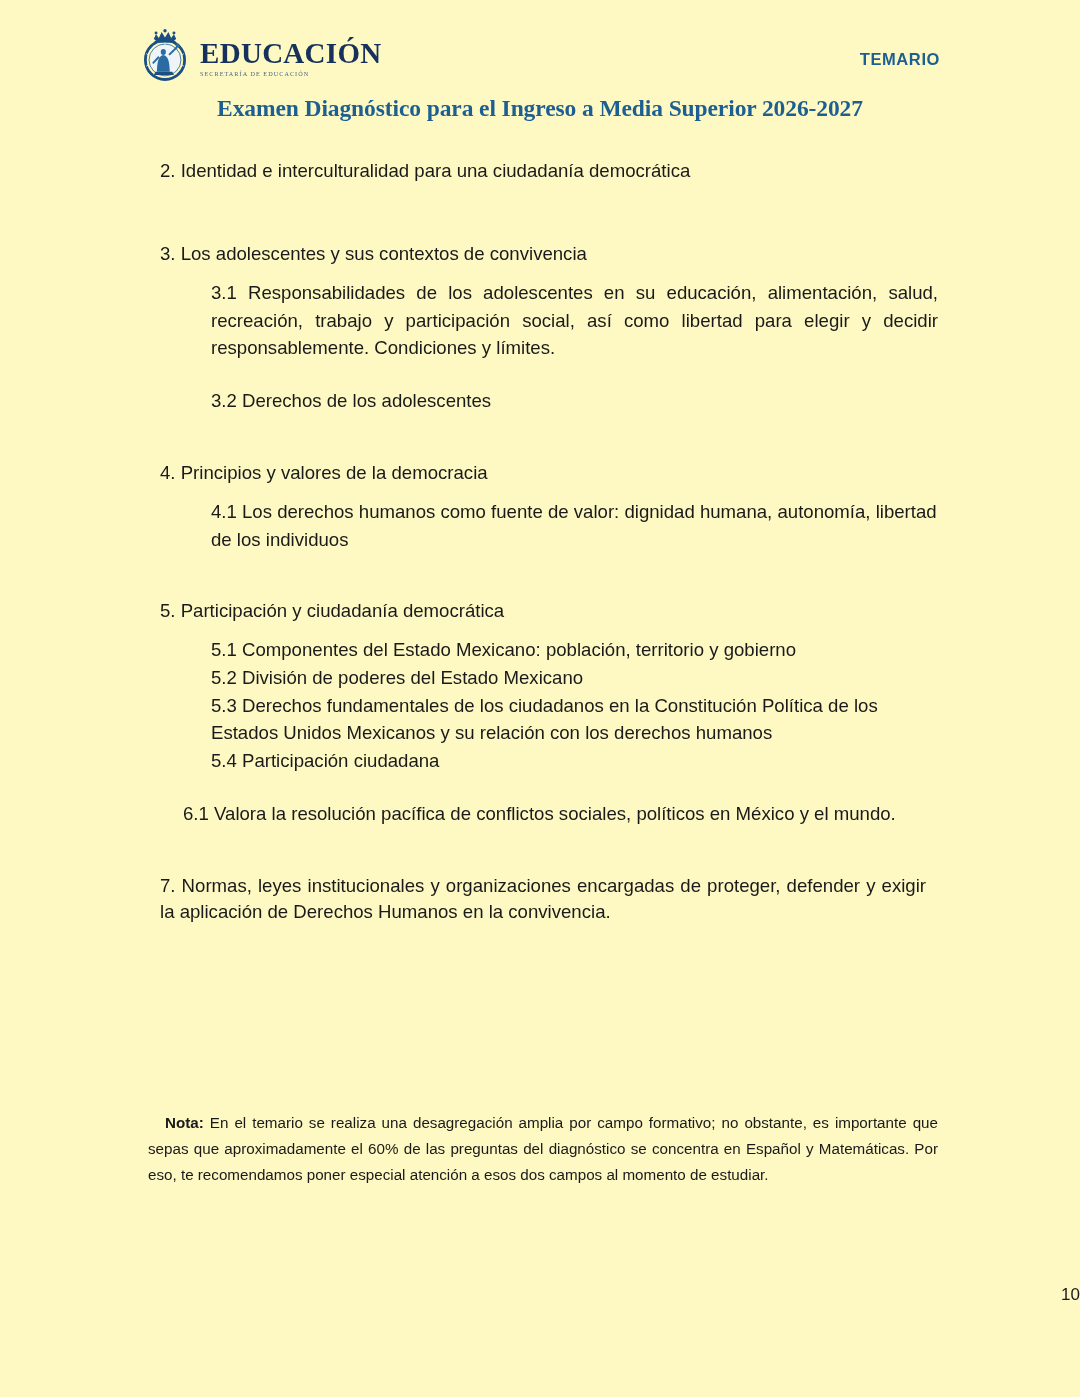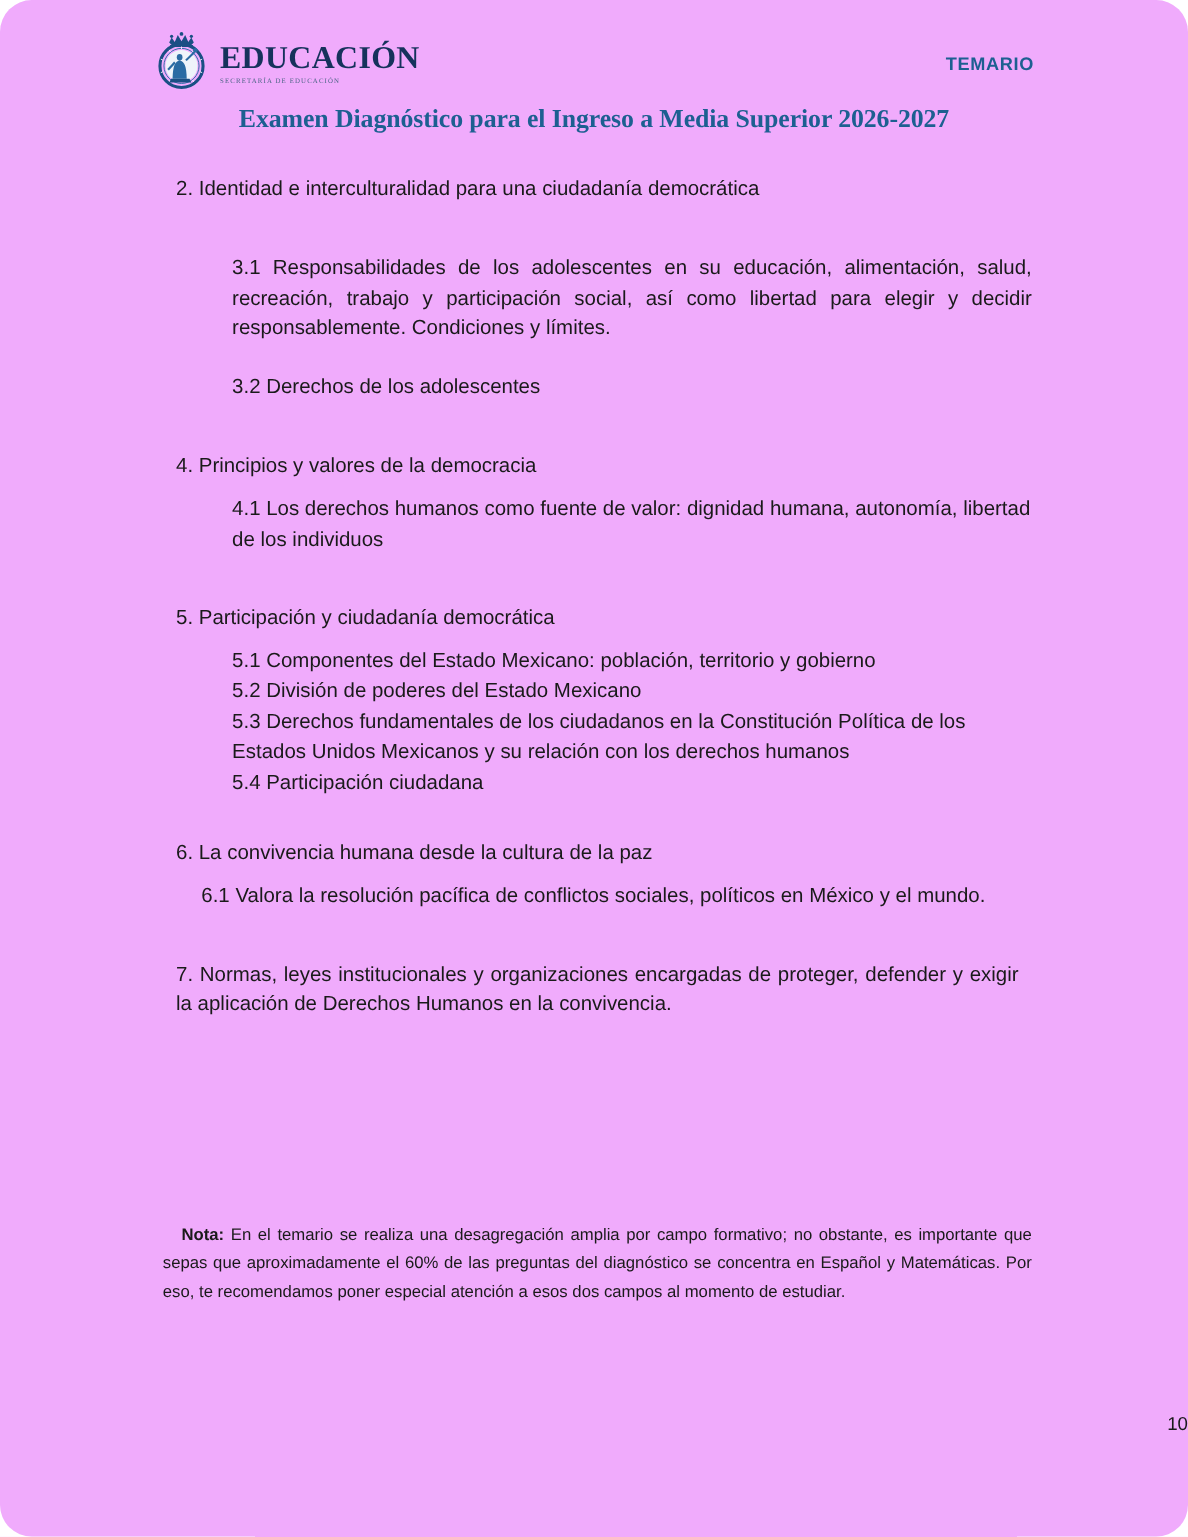--- a/index.html
+++ b/index.html
@@ -13,22 +13,21 @@
     height: 1397px;
     position: relative;
     font-family: "Liberation Sans", sans-serif;
     color: #1a1a1a;
     overflow: hidden;
   }
 
   .page {
     position: absolute;
     inset: 0;
-    background: #f0abfc;
-    border-radius: 29px;
+    background: #fef9c3;
   }
 
   
   .header {
     position: absolute;
     left: 0;
     top: 0;
     width: 1080px;
     height: 135px;
   }
@@ -213,20 +212,21 @@
   </div>
 
   <div class="content">
 
     <div class="block">
       <p class="lvl1">2. Identidad e interculturalidad para una ciudadanía democrática</p>
     </div>
     <div class="gap-lg"></div>
 
     <div class="block">
+      <p class="lvl1">3. Los adolescentes y sus contextos de convivencia</p>
       <p class="lvl2">3.1 Responsabilidades de los adolescentes en su educación, alimentación, salud, recreación, trabajo y participación social, así como libertad para elegir y decidir responsablemente. Condiciones y límites.</p>
       <div class="gap-md"></div>
       <p class="lvl2 nojust">3.2 Derechos de los adolescentes</p>
     </div>
     <div class="gap-lg"></div>
 
     <div class="block">
       <p class="lvl1">4. Principios y valores de la democracia</p>
       <p class="lvl2 nojust">4.1 Los derechos humanos como fuente de valor: dignidad humana, autonomía, libertad de los individuos</p>
     </div>
@@ -235,21 +235,20 @@
     <div class="block">
       <p class="lvl1">5. Participación y ciudadanía democrática</p>
       <p class="lvl2 nojust">5.1 Componentes del Estado Mexicano: población, territorio y gobierno</p>
       <p class="lvl2 nojust">5.2 División de poderes del Estado Mexicano</p>
       <p class="lvl2 nojust">5.3 Derechos fundamentales de los ciudadanos en la Constitución Política de los Estados Unidos Mexicanos y su relación con los derechos humanos</p>
       <p class="lvl2 nojust">5.4 Participación ciudadana</p>
     </div>
     <div class="gap-md"></div>
 
     <div class="block">
-      <p class="lvl1">6. La convivencia humana desde la cultura de la paz</p>
       <p class="lvl2 shallow">6.1 Valora la resolución pacífica de conflictos sociales, políticos en México y el mundo.</p>
     </div>
     <div class="gap-lg"></div>
 
     <div class="block">
       <p class="lvl1 wrap">7. Normas, leyes institucionales y organizaciones encargadas de proteger, defender y exigir la aplicación de Derechos Humanos en la convivencia.</p>
     </div>
   </div>
 
   <p class="note"><b>Nota:</b><span> En el temario se realiza una desagregación amplia por campo formativo; no obstante, es importante que sepas que aproximadamente el 60% de las preguntas del diagnóstico se concentra en Español y Matemáticas. Por eso, te recomendamos poner especial atención a esos dos campos al momento de estudiar.</span></p>

